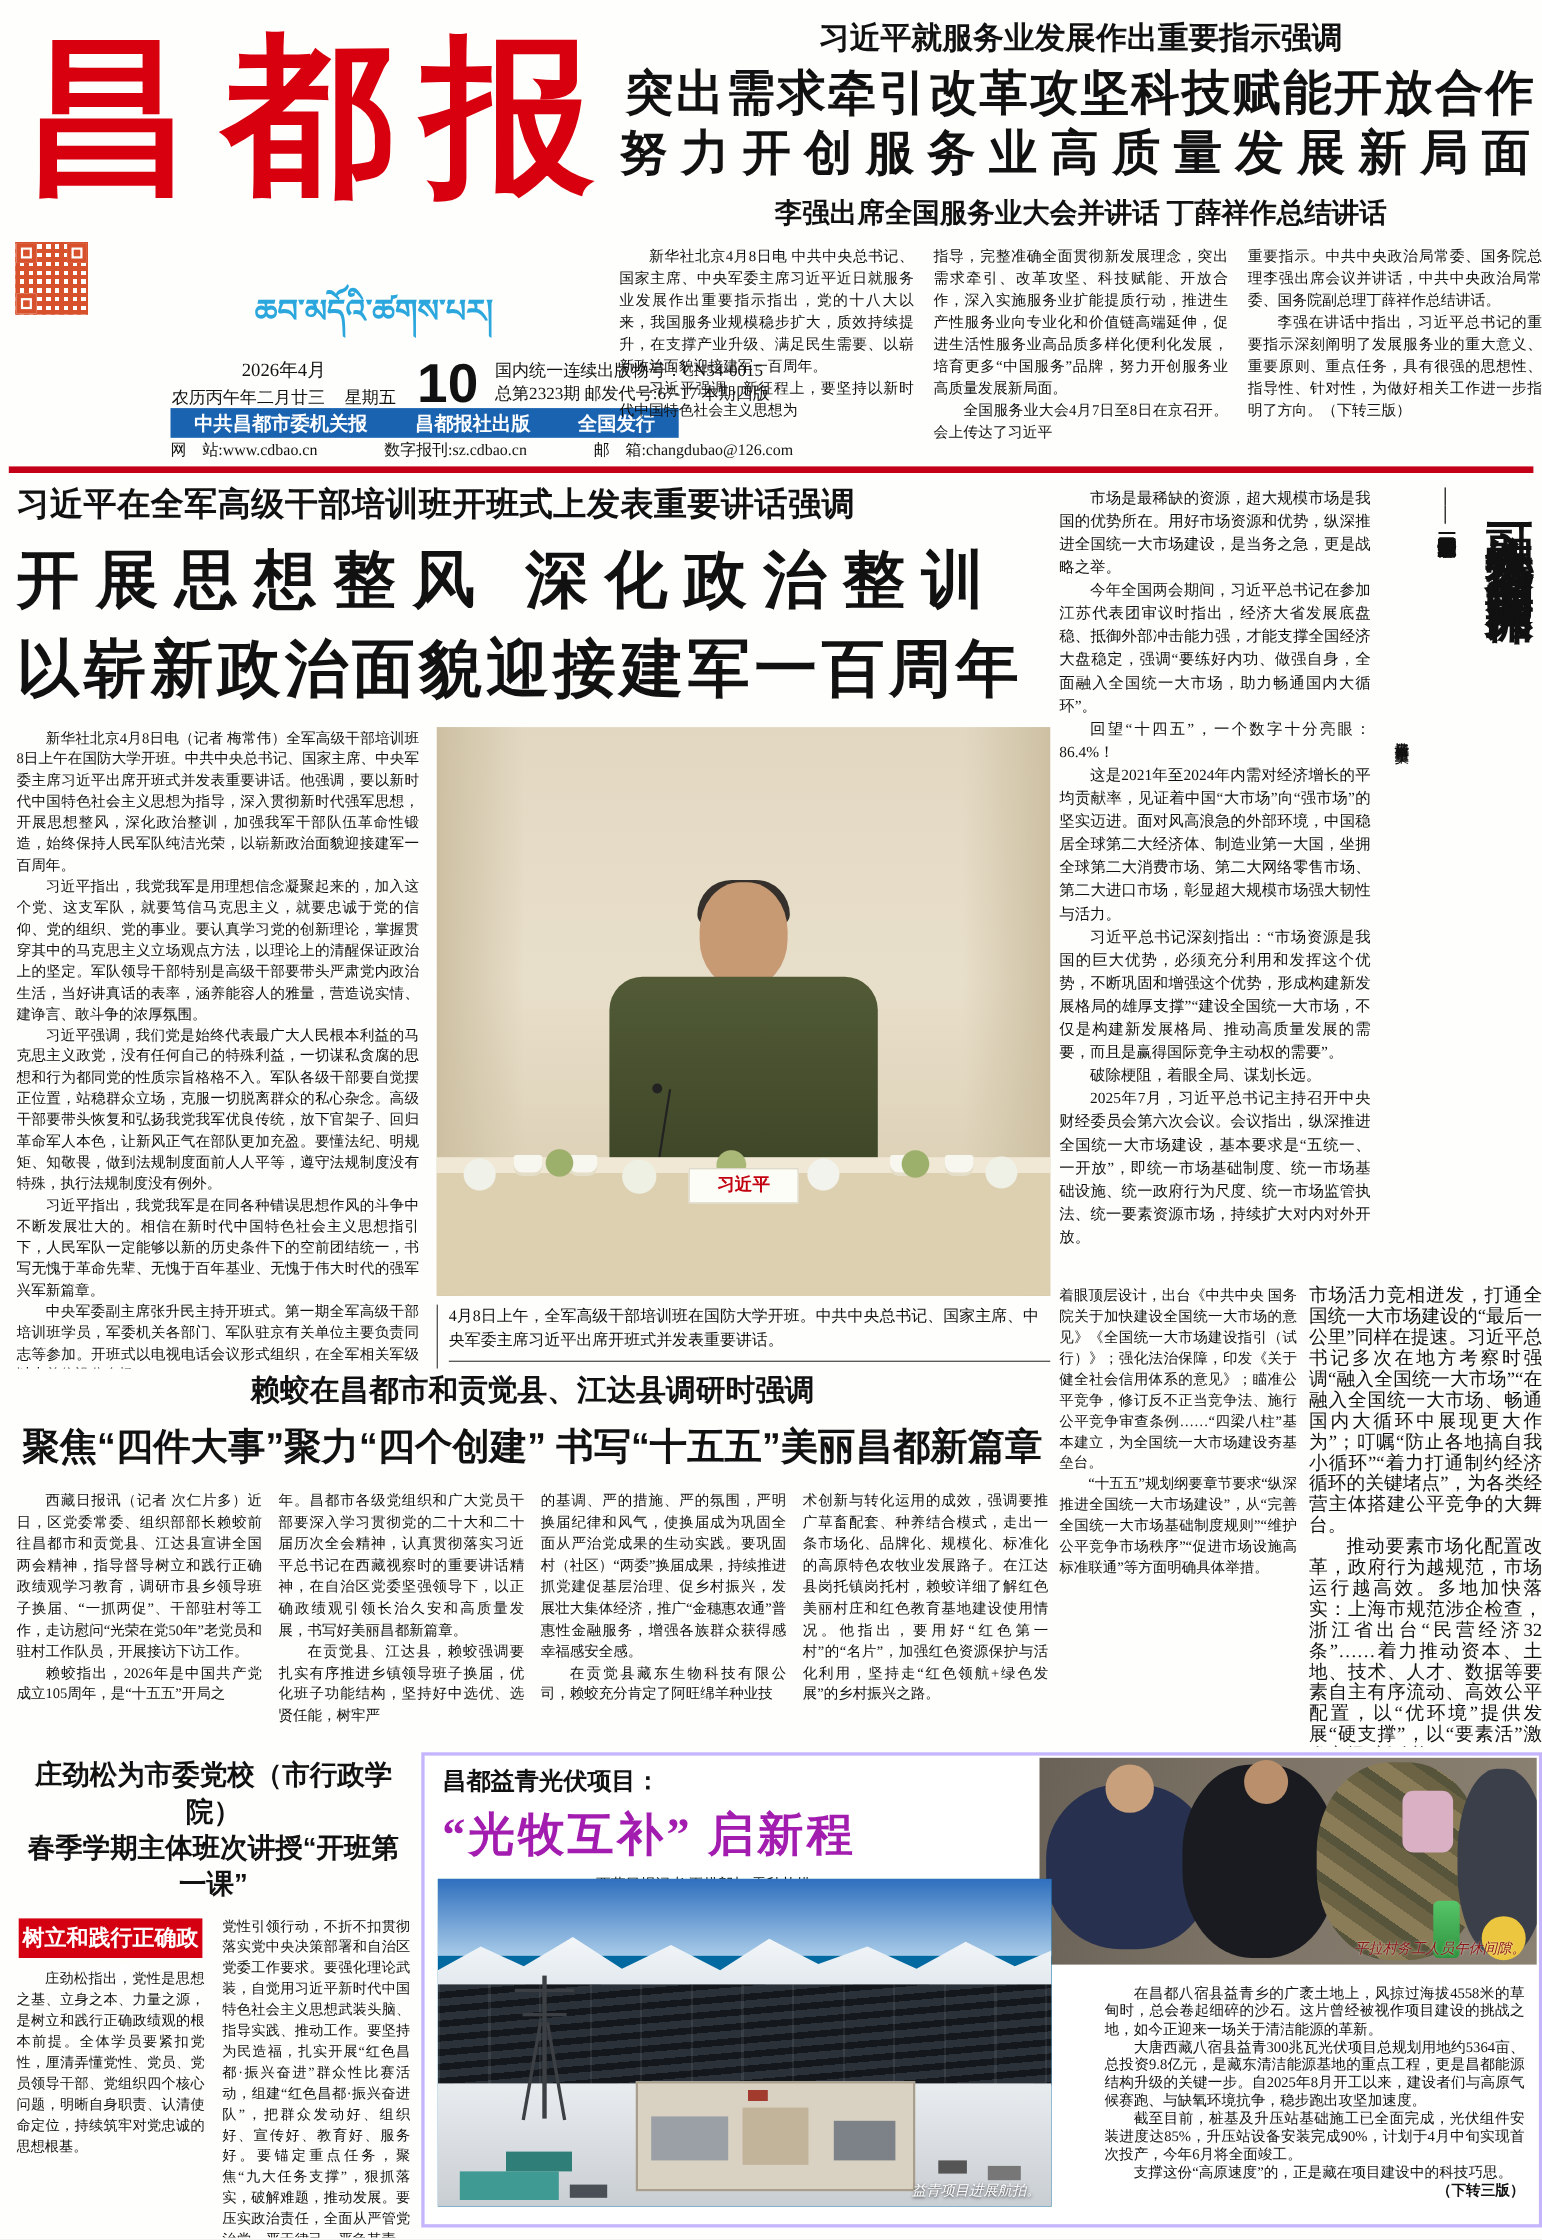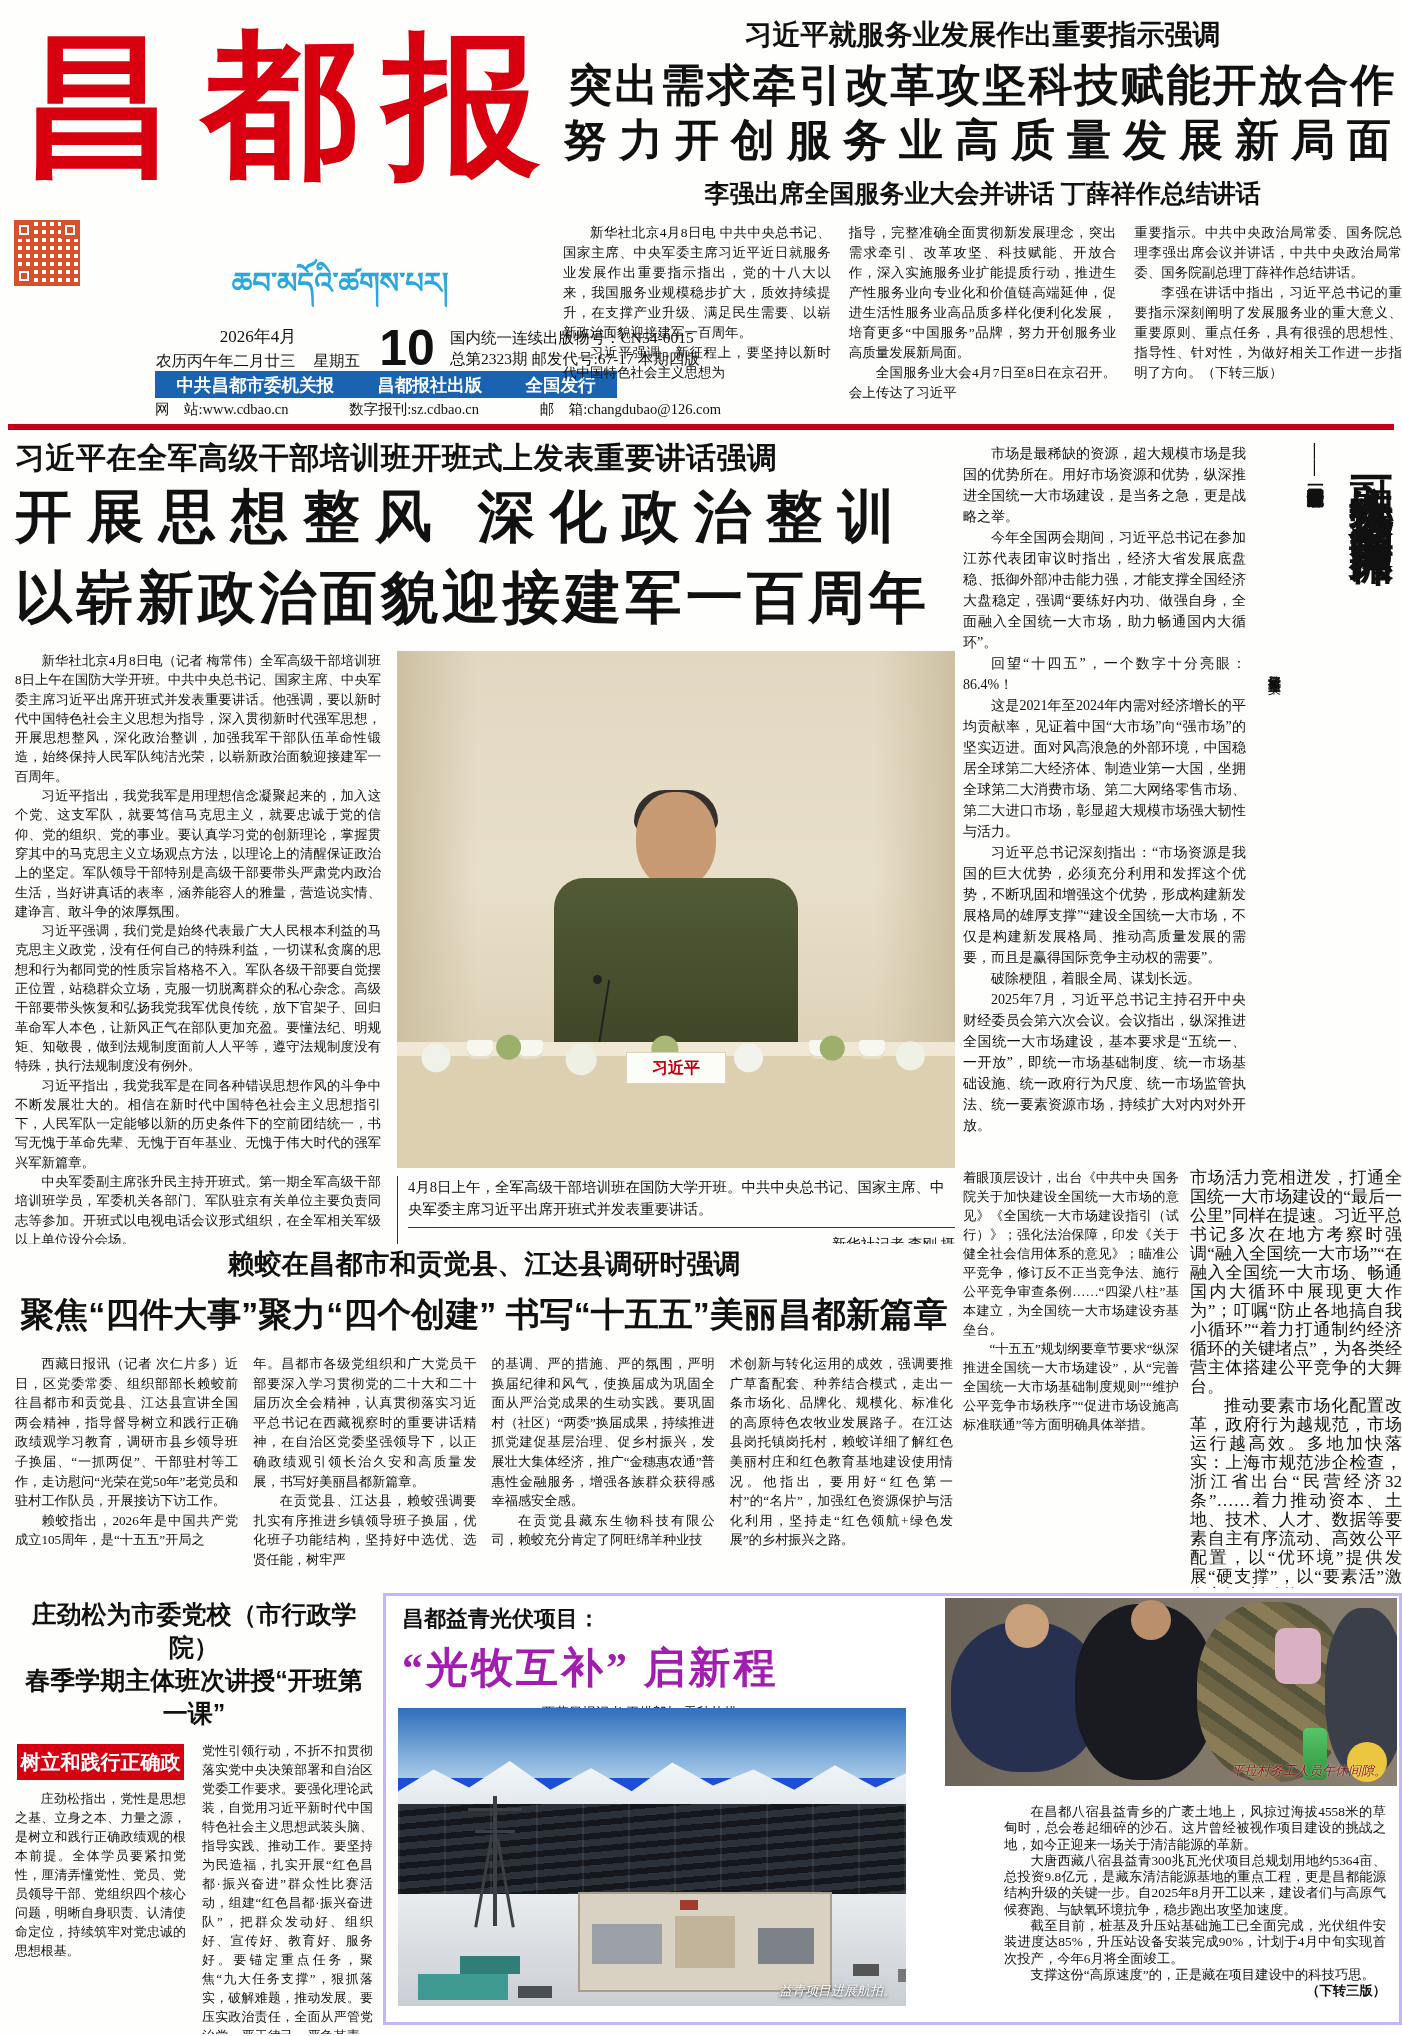--- a/index.html
+++ b/index.html
@@ -38,21 +38,21 @@
   .ts-kicker{font-size:28px;font-weight:800;text-align:center}
   .ts-h1{font-size:44px;font-weight:900;text-align:center;letter-spacing:2px;line-height:1.12;margin-top:6px;white-space:nowrap}
   .ts-h2{font-size:44px;font-weight:900;text-align:center;letter-spacing:12px;line-height:1.12;margin-top:6px;white-space:nowrap}
   .ts-sub{font-size:25px;font-weight:700;text-align:center;margin-top:12px;font-family:"Liberation Serif",serif}
   .ts-cols{margin-top:13px;display:flex;gap:18px;height:196px;overflow:hidden;font-size:13.5px;line-height:20px}
   .ts-cols>div{flex:1}
 
   
   .mainstory{left:15px;top:438px;width:940px;height:806px;overflow:hidden}
   .ms-kicker{font-size:30px;font-weight:800;letter-spacing:.5px}
-  .ms-h1{font-size:57px;font-weight:900;letter-spacing:15px;white-space:nowrap;font-family:"Liberation Sans",sans-serif}
+  .ms-h1{font-size:57px;font-weight:900;letter-spacing:15px;margin-top:10px;white-space:nowrap;font-family:"Liberation Sans",sans-serif}
   .ms-h2{font-size:57px;font-weight:900;letter-spacing:4px;margin-top:4px;white-space:nowrap;font-family:"Liberation Sans",sans-serif}
   .ms-row{display:flex;gap:16px;margin-top:14px}
   .ms-body{width:366px;height:600px;overflow:hidden;font-size:13.3px;line-height:19.3px}
   .ms-right{width:558px}
   .photo-xi{position:relative;width:558px;height:517px;overflow:hidden;background:linear-gradient(180deg,#e2d8c2 0%,#e8dfca 45%,#d6c9ab 100%)}
   .px{position:absolute}
   .px-left{left:0;top:0;width:80px;height:100%;background:linear-gradient(90deg,#cdc0a2,rgba(205,192,162,0))}
   .px-right{right:0;top:0;width:80px;height:100%;background:linear-gradient(-90deg,#cdc0a2,rgba(205,192,162,0))}
   .px-torso{left:50%;transform:translateX(-50%);bottom:118px;width:244px;height:172px;background:linear-gradient(#525b36,#3e4628);border-radius:30px 30px 0 0}
   .px-head{left:50%;transform:translateX(-50%);bottom:280px;width:80px;height:96px;background:#c79a74;border-radius:46%}
@@ -102,21 +102,21 @@
   
   .bluebox{left:383px;top:1593px;width:1013px;height:426px;border:3px solid #c4b5fd;background:#fff}
   .bb-head{position:absolute;left:16px;top:8px;width:540px}
   .bb-kicker{font-size:22px;font-weight:800;font-family:"Liberation Sans",sans-serif}
   .bb-title{font-size:42px;font-weight:700;color:#a21caf;letter-spacing:3px;margin-top:6px;white-space:nowrap}
   .bb-by{font-size:13.5px;margin-top:8px;text-align:center;width:88%}
   .bb-text{position:absolute;left:618px;top:208px;width:382px;height:206px;overflow:hidden;font-size:13.3px;line-height:16.3px}
   .photo-workers{position:absolute;right:2px;top:2px;width:452px;height:188px;overflow:hidden;
                  background:linear-gradient(100deg,#6a6157 0%,#7c7366 40%,#8b8172 100%)}
   .pw{position:absolute;border-radius:45%}
-  .photo-solar{position:absolute;left:12px;top:112px;width:508px;height:298px;overflow:hidden;background:#1d4ed8}
+  .photo-solar{position:absolute;left:12px;top:112px;width:558px;height:298px;overflow:hidden;background:#0369a1}
   .ps{position:absolute}
   .ps-sky{left:0;top:0;width:100%;height:70px;background:linear-gradient(#2f6fbe,#a8cbe8)}
   .ps-mtn{left:0;top:40px;width:100%;height:72px;background:linear-gradient(#f7fafc,#dde4ea);
           clip-path:polygon(0 100%,0 60%,7% 30%,14% 55%,22% 18%,30% 58%,38% 28%,46% 60%,54% 20%,62% 52%,70% 30%,78% 58%,86% 24%,94% 55%,100% 35%,100% 100%)}
   .ps-panels{left:0;top:96px;width:100%;height:92px;background:
       repeating-linear-gradient(90deg,rgba(255,255,255,.07) 0 2px,transparent 2px 46px),
       repeating-linear-gradient(175deg,#2a3138 0 7px,#14181d 7px 13px)}
   .ps-snow{left:0;top:186px;width:100%;height:112px;background:linear-gradient(#e9ecef,#c9ced3)}
   .ps-sub{left:180px;bottom:14px;width:250px;height:96px;background:#d9d2c2;border:2px solid #a79e8d}
   .ps-sub .e1{position:absolute;left:12px;top:30px;width:70px;height:40px;background:#9aa0a6}

